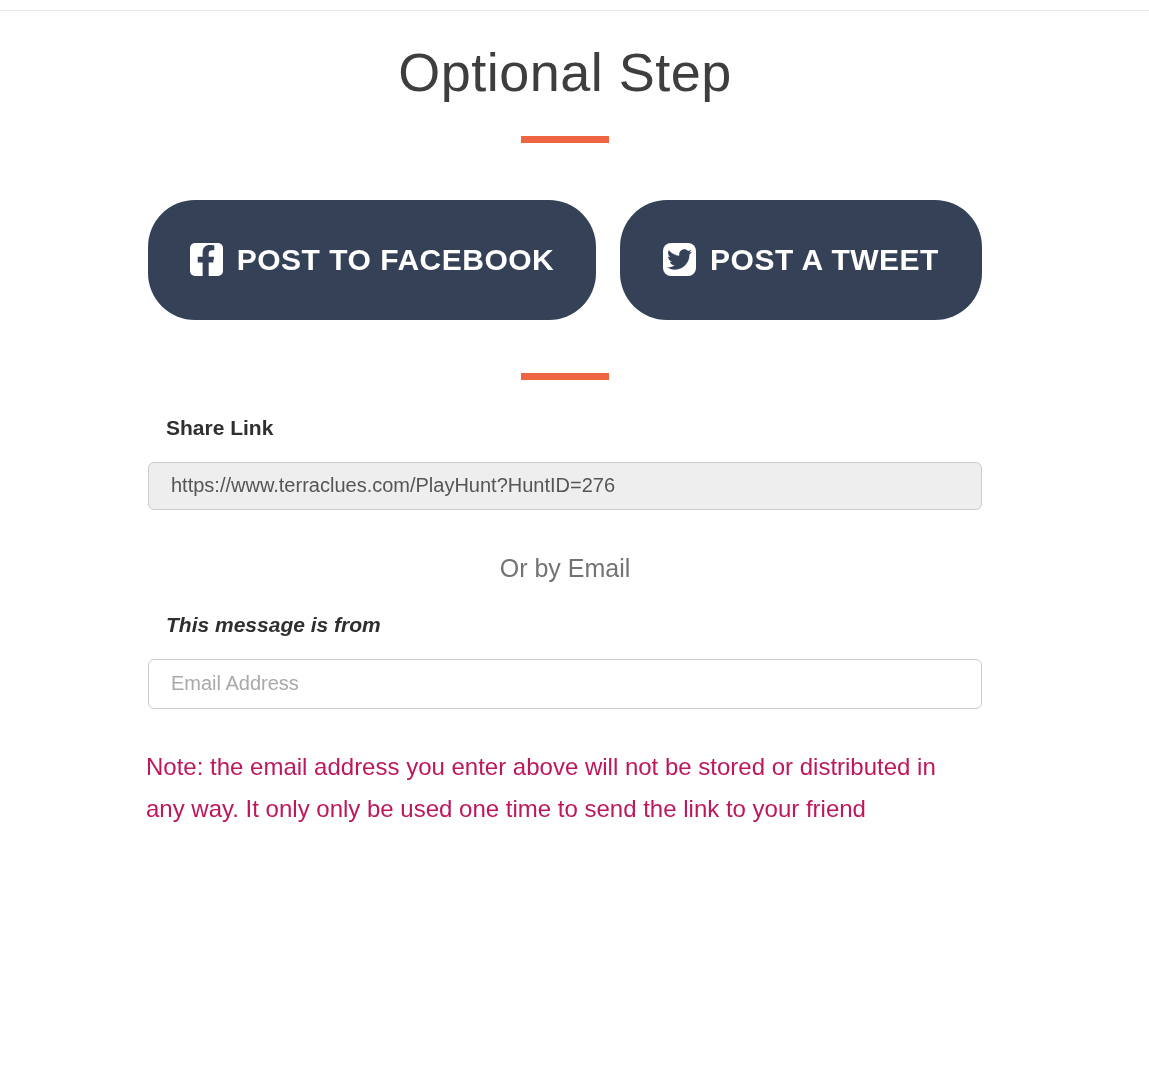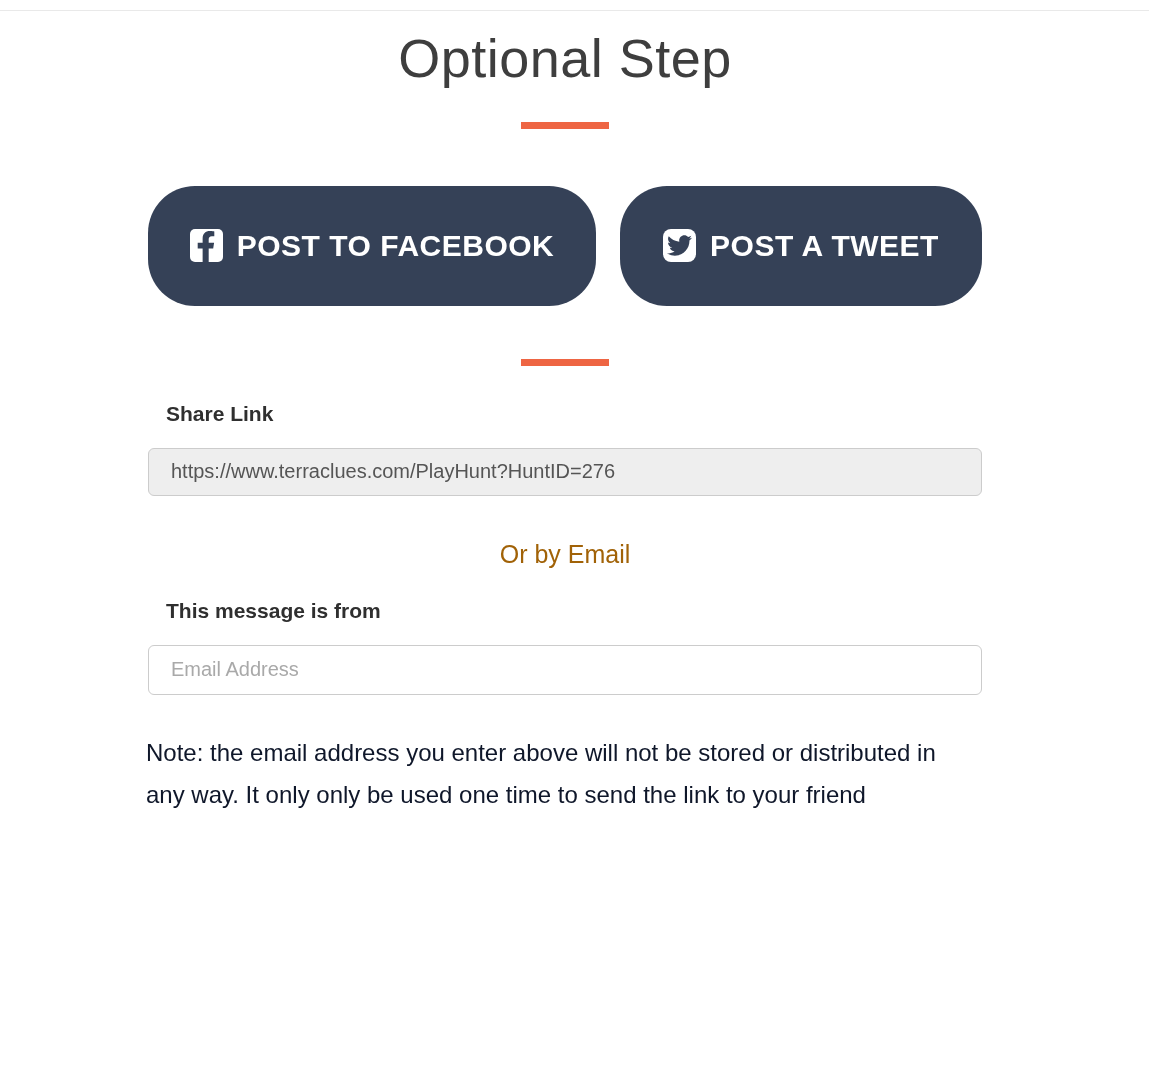--- a/index.html
+++ b/index.html
@@ -17,21 +17,21 @@
   .top-rule {
     position: absolute;
     top: 10px;
     left: 0;
     width: 100%;
     height: 1px;
     background: #e9e9e9;
   }
   .content {
     position: absolute;
-    top: 12px;
+    top: 26px;
     left: 148px;
     width: 834px;
   }
   h1.page-title {
     margin-top: 14px;
     text-align: center;
     font-size: 54px;
     font-weight: 300;
     color: #3e3e3e;
     line-height: 1.2;
@@ -88,21 +88,21 @@
   .btn-icon svg { display: block; }
   .btn-icon path { fill: #354157; }
   .field-label {
     margin-left: 18px;
     font-size: 21px;
     font-weight: bold;
     color: #2f2f2f;
     line-height: 28px;
   }
   .field-label.share { margin-top: 34px; }
-  .field-label.from { margin-top: 25px; }
+  .field-label.from { margin-top: 25px; font-style: italic; }
   .field-label.to { margin-top: 39px; }
   .text-input {
     display: block;
     width: 834px;
     height: 50px;
     margin-top: 20px;
     border: 1px solid #cccccc;
     border-radius: 6px;
     background: #ffffff;
     padding: 12px 22px;
@@ -113,29 +113,29 @@
   }
   .text-input.readonly {
     background: #eeeeee;
     height: 48px;
   }
   .text-input::placeholder { color: #a9a9a9; opacity: 1; }
   .or-email {
     margin-top: 41px;
     text-align: center;
     font-size: 25px;
-    color: #a16207;
+    color: #737373;
     line-height: 35px;
   }
   .note {
     margin-top: 37px;
     margin-left: -2px;
     width: 800px;
     font-size: 24px;
-    color: #0f172a;
+    color: #be185d;
     line-height: 42px;
   }
 </style>
 </head>
 <body>
 
 <div class="page">
   <div class="top-rule"></div>
 
   <div class="content">

